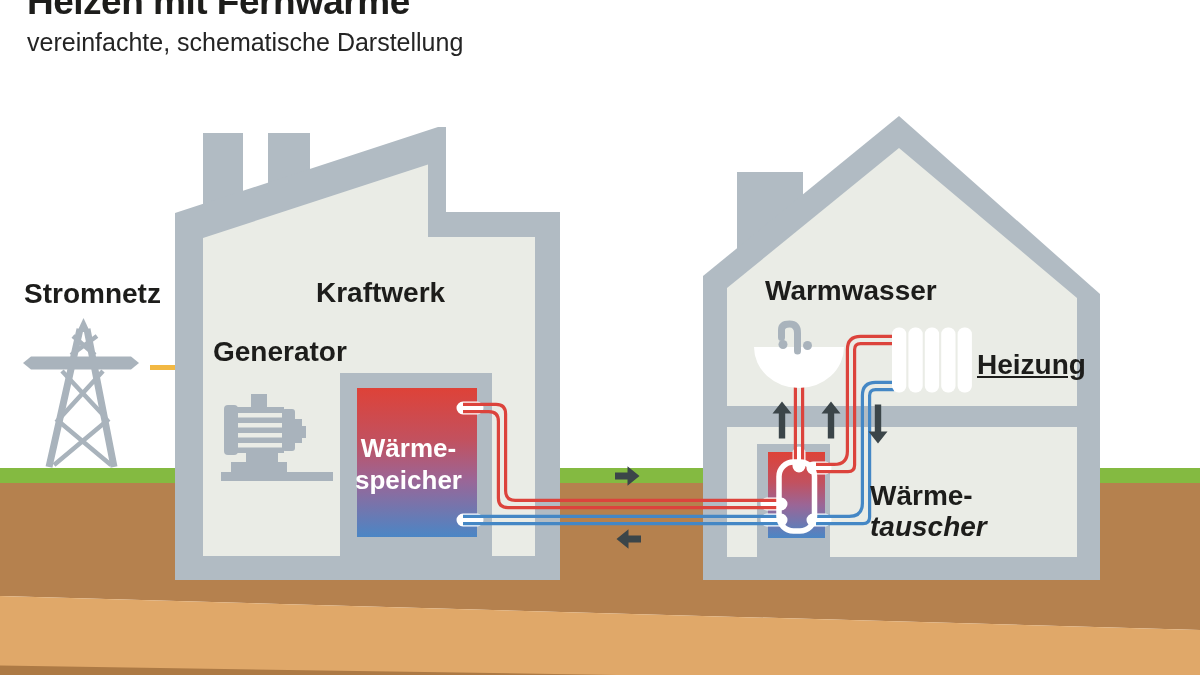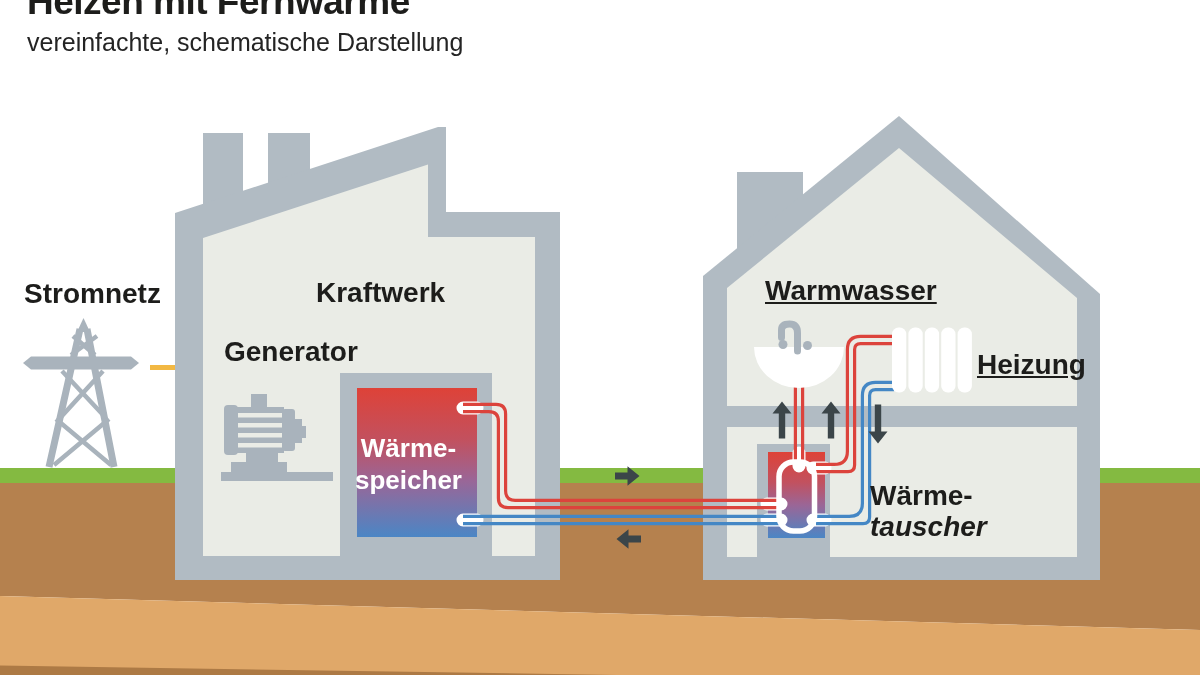--- a/index.html
+++ b/index.html
@@ -121,25 +121,25 @@
     <polygon points="639.5,476 627.5,485.8 627.5,479.4 615,479.4 615,472.6 627.5,472.6 627.5,466.2"></polygon>
     <polygon points="616.5,539 628.5,529.2 628.5,535.6 641,535.6 641,542.4 628.5,542.4 628.5,548.8"></polygon>
   </g>
 </svg>
 
 <div class="title">Heizen mit Fernwärme</div>
 <div class="subtitle">vereinfachte, schematische Darstellung</div>
 
 <div class="lbl" style="left:24px;top:280px;">Stromnetz</div>
 <div class="lbl" style="left:316px;top:279px;">Kraftwerk</div>
-<div class="lbl" style="left:224px;top:338px;">Generator</div>
+<div class="lbl" style="left:213px;top:338px;">Generator</div>
 
 <div class="tank-label">
   <div>Wärme-</div>
   <div>speicher</div>
 </div>
 
-<div class="lbl" style="left:765px;top:277px;text-decoration:underline;">Warmwasser</div>
+<div class="lbl" style="left:765px;top:277px;">Warmwasser</div>
 <div class="lbl" style="left:977px;top:351px;text-decoration:underline;">Heizung</div>
 <div class="lbl" style="left:870px;top:482px;">Wärme-</div>
 <div class="lbl" style="left:870px;top:513px;font-style:italic;">tauscher</div>
 
 </div>
 
 </body></html>

